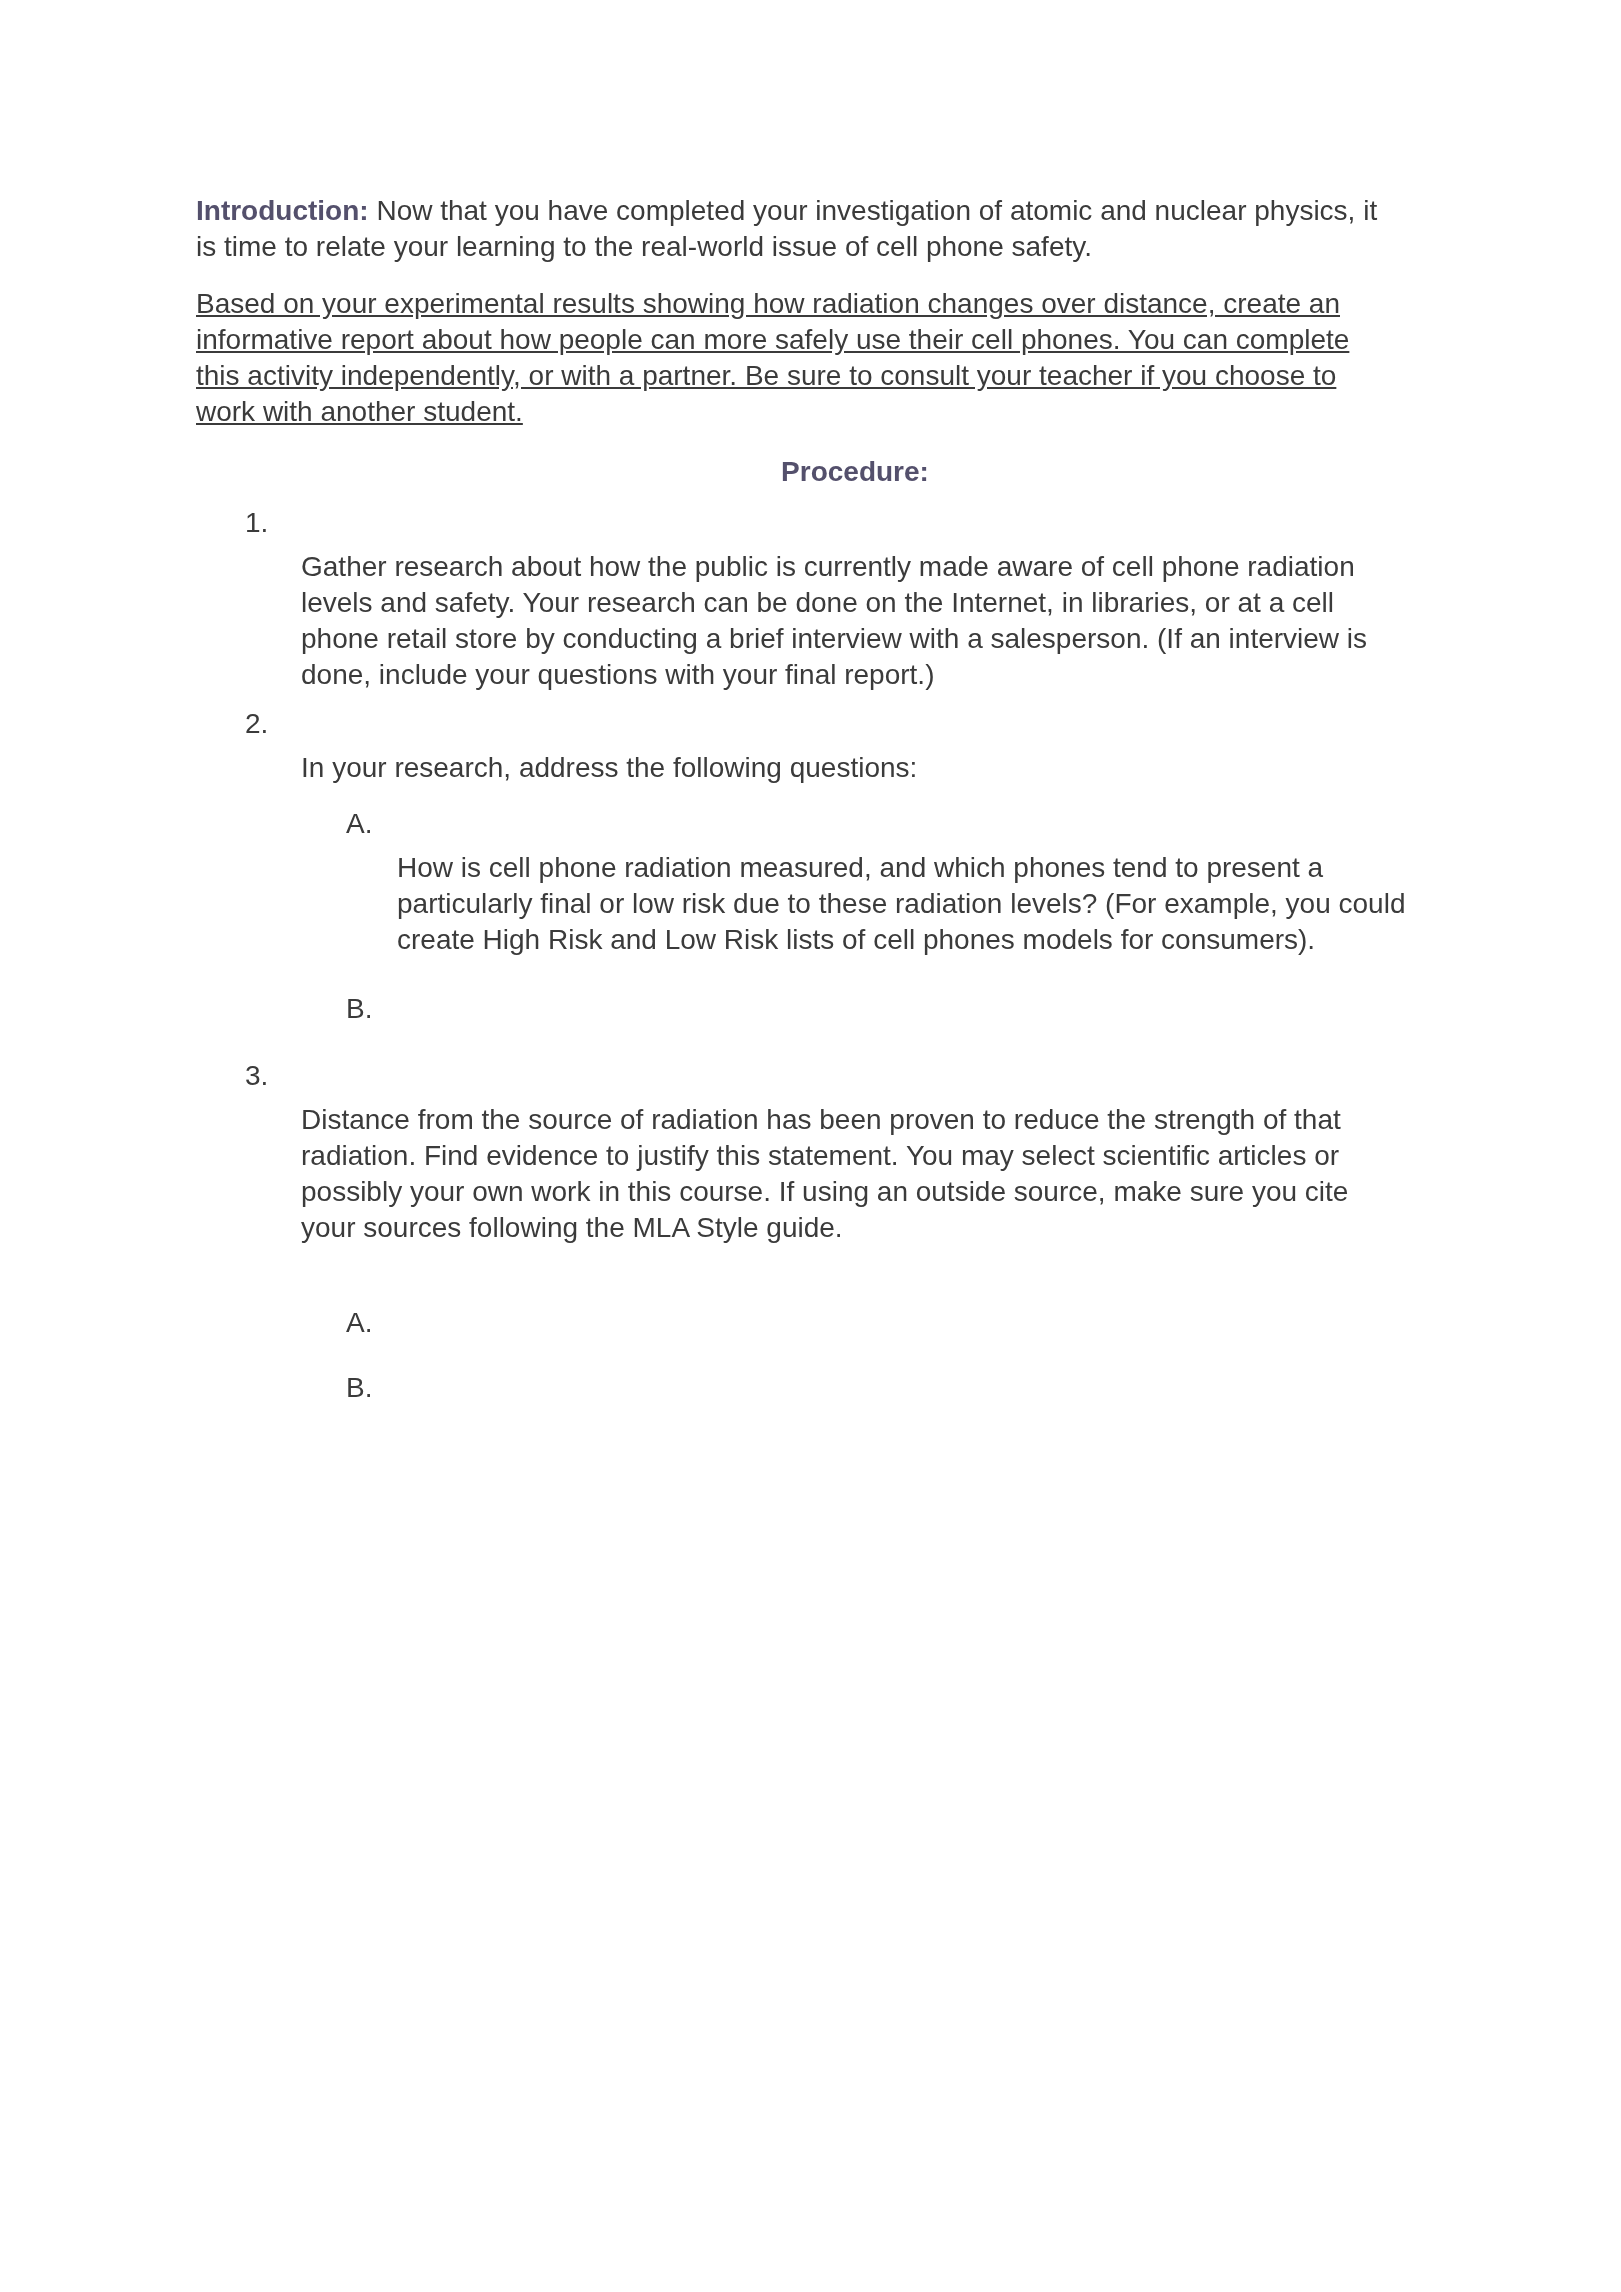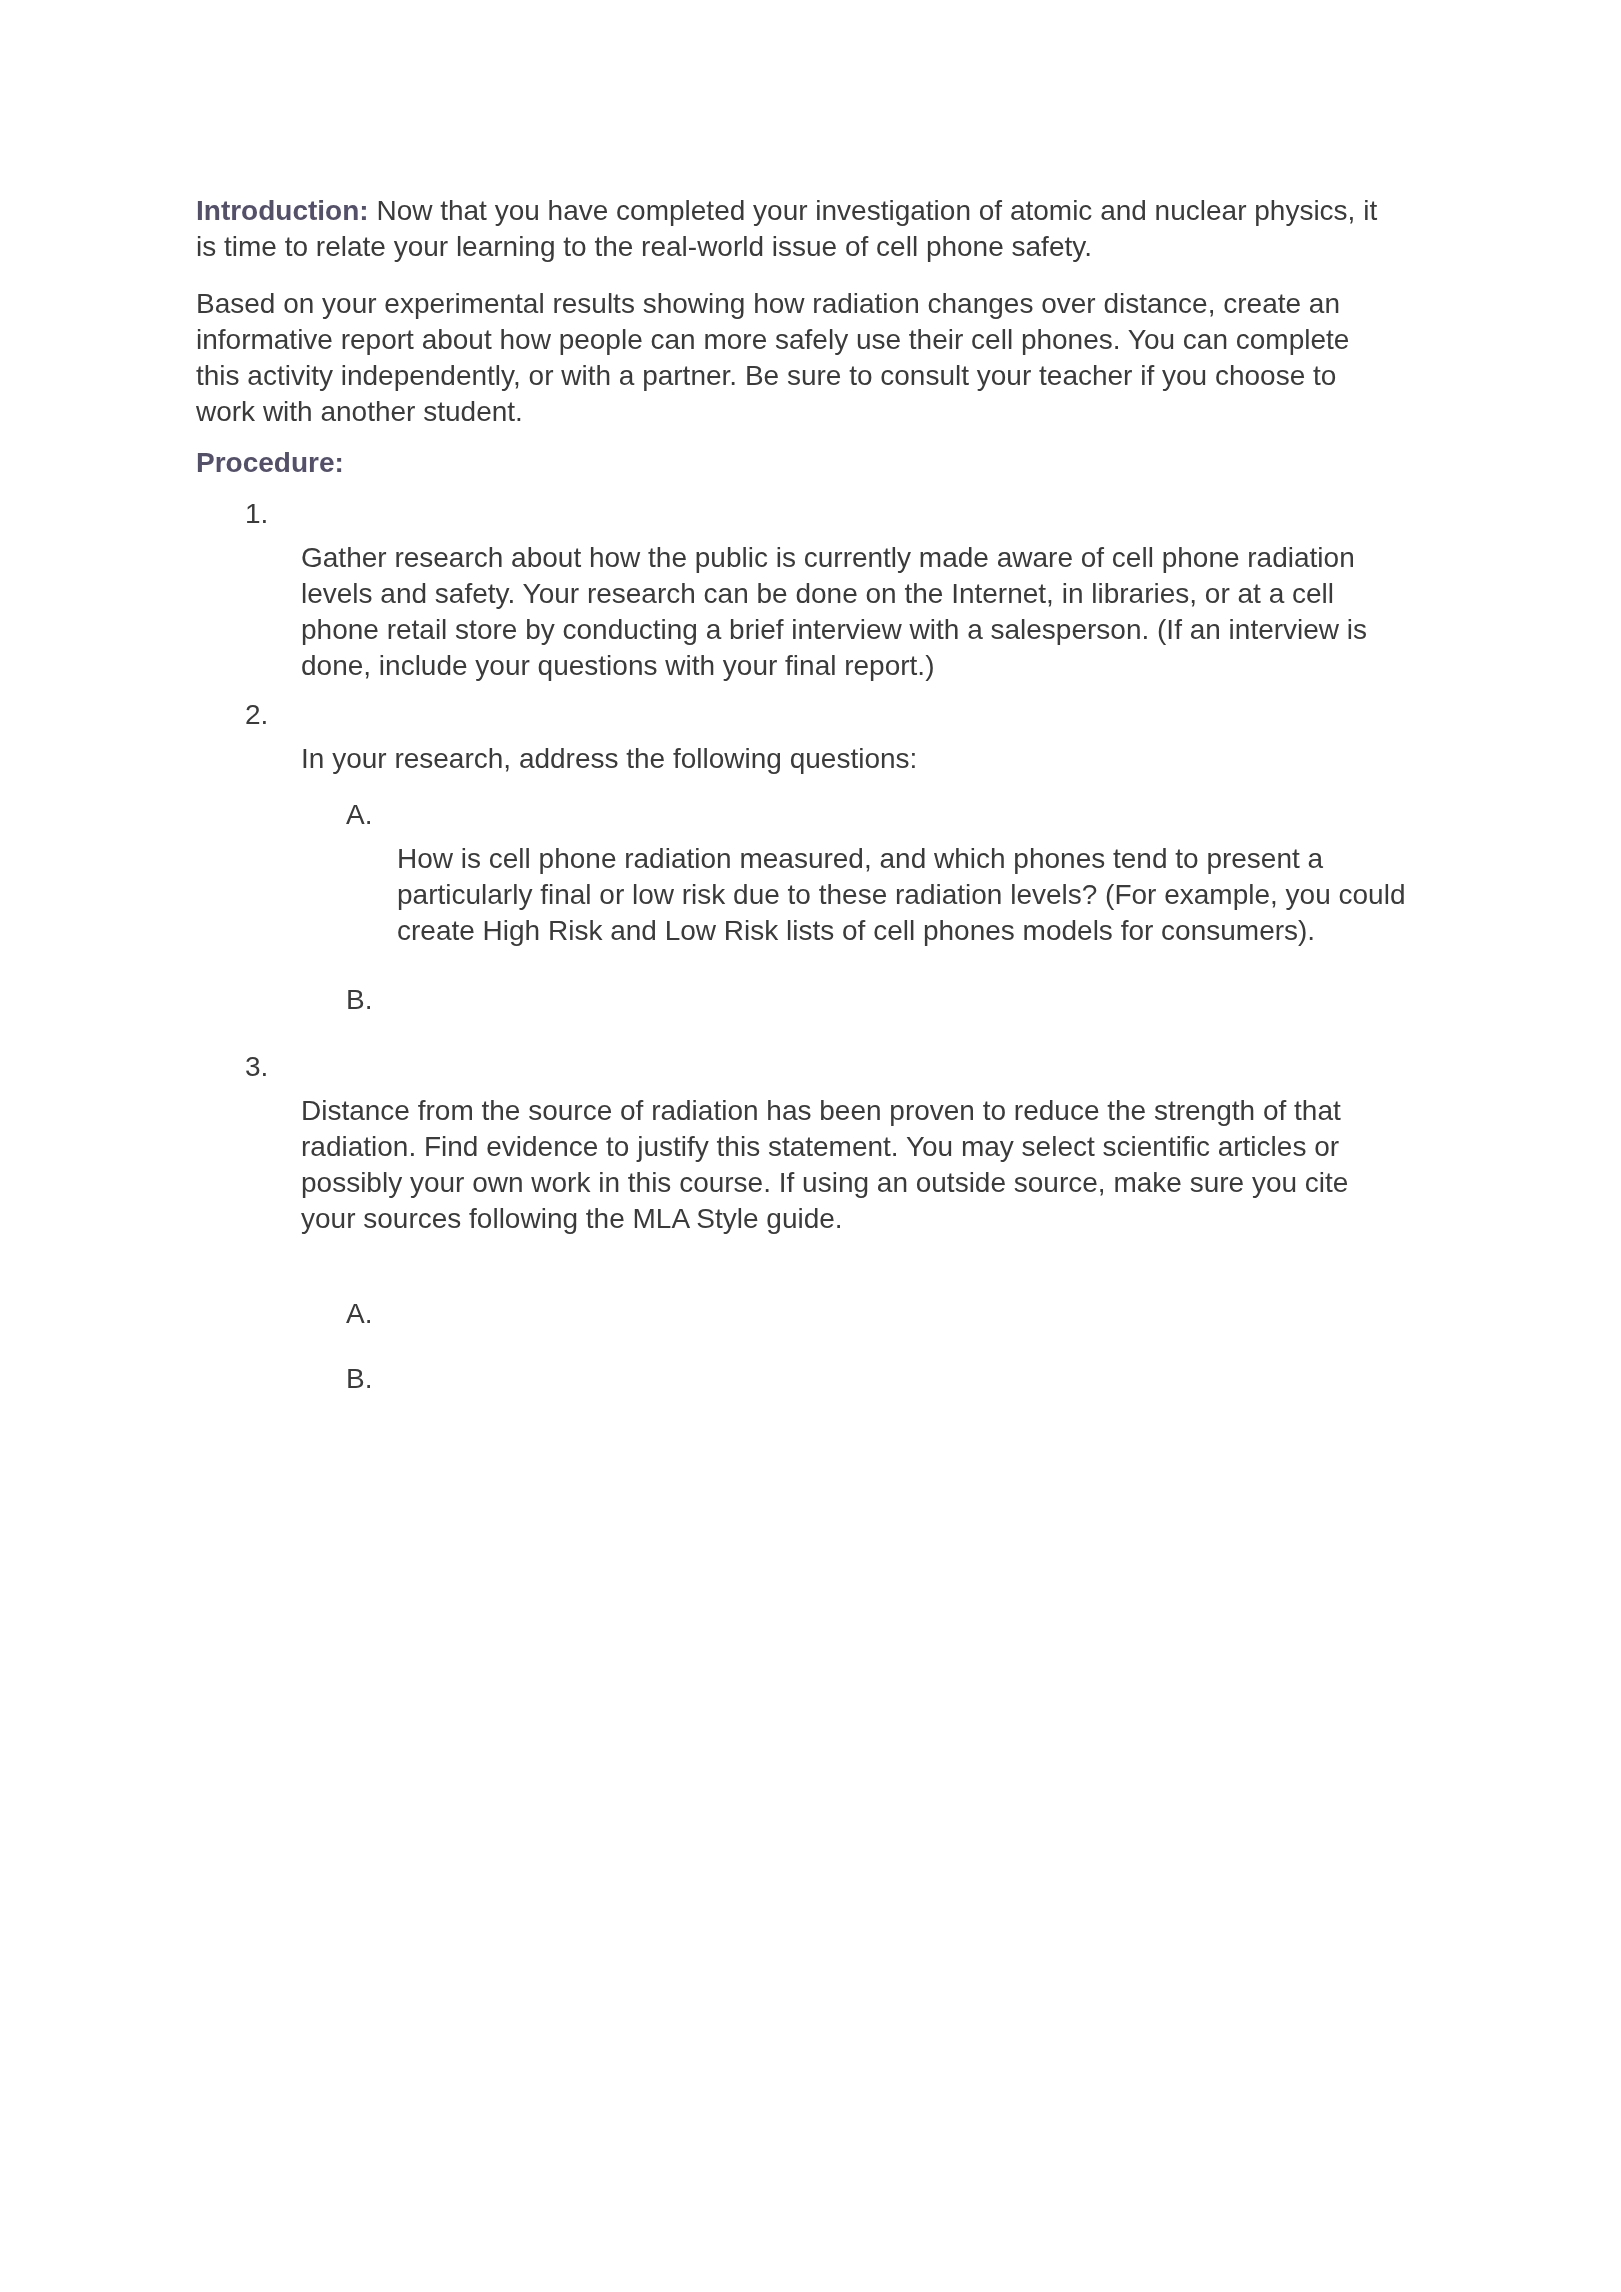--- a/index.html
+++ b/index.html
@@ -52,22 +52,22 @@
     white-space: nowrap;
   }
   .li.l1 .marker { margin-left: 49px; width: 56px; }
   .li.l2 .marker { margin-left: 150px; width: 51px; }
   .li .litext {
     flex: 1 1 auto;
     white-space: pre-line;
     margin-top: 44px;
   }
   .mb13 { margin-bottom: 12.7px; }
-  .mb16 { margin-bottom: 15.7px; }
-  .mb18 { margin-bottom: 15px; }
+  .mb16 { margin-bottom: 15.7px; text-align: center; }
+  .mb18 { margin-bottom: 24px; text-decoration: underline; }
   .mb20 { margin-bottom: 19.6px; }
   .mb21 { margin-bottom: 20.6px; }
   .mb30 { margin-bottom: 29px; }
   .mb32 { margin-bottom: 31px; }
   .mb34 { margin-bottom: 33px; }
   .mb60 { margin-bottom: 59px; }
 </style>
 </head>
 <body>
 

